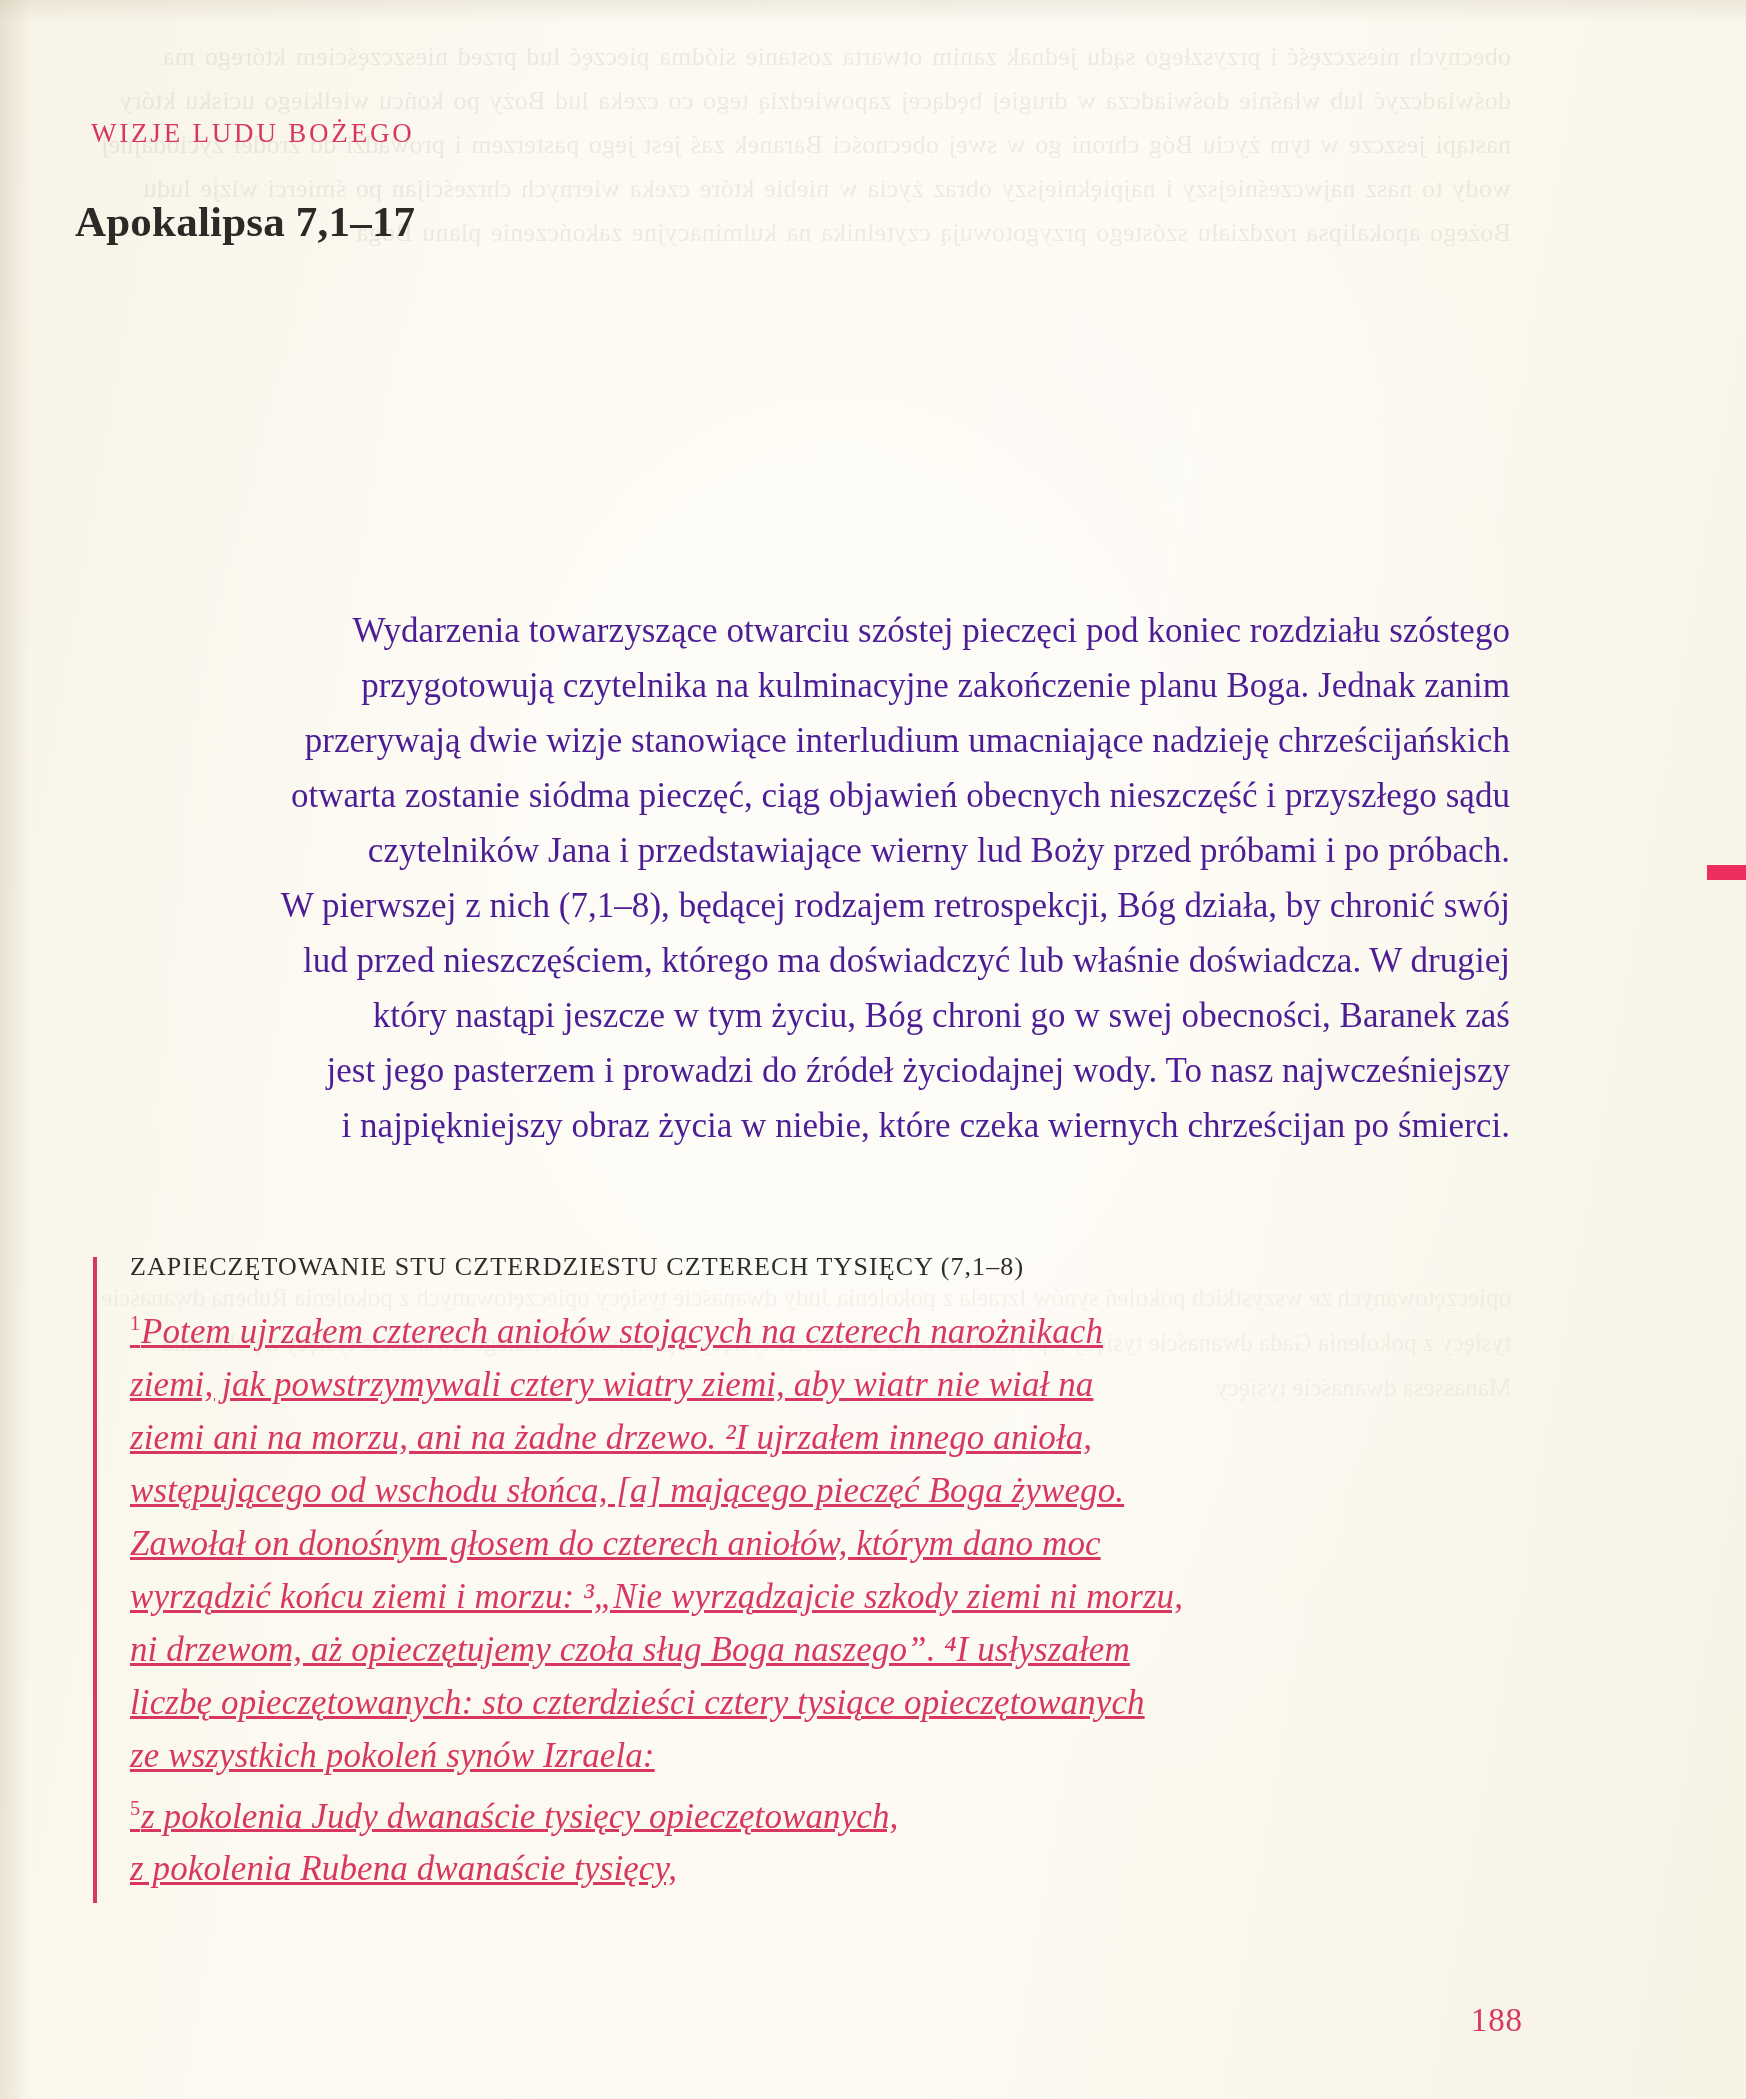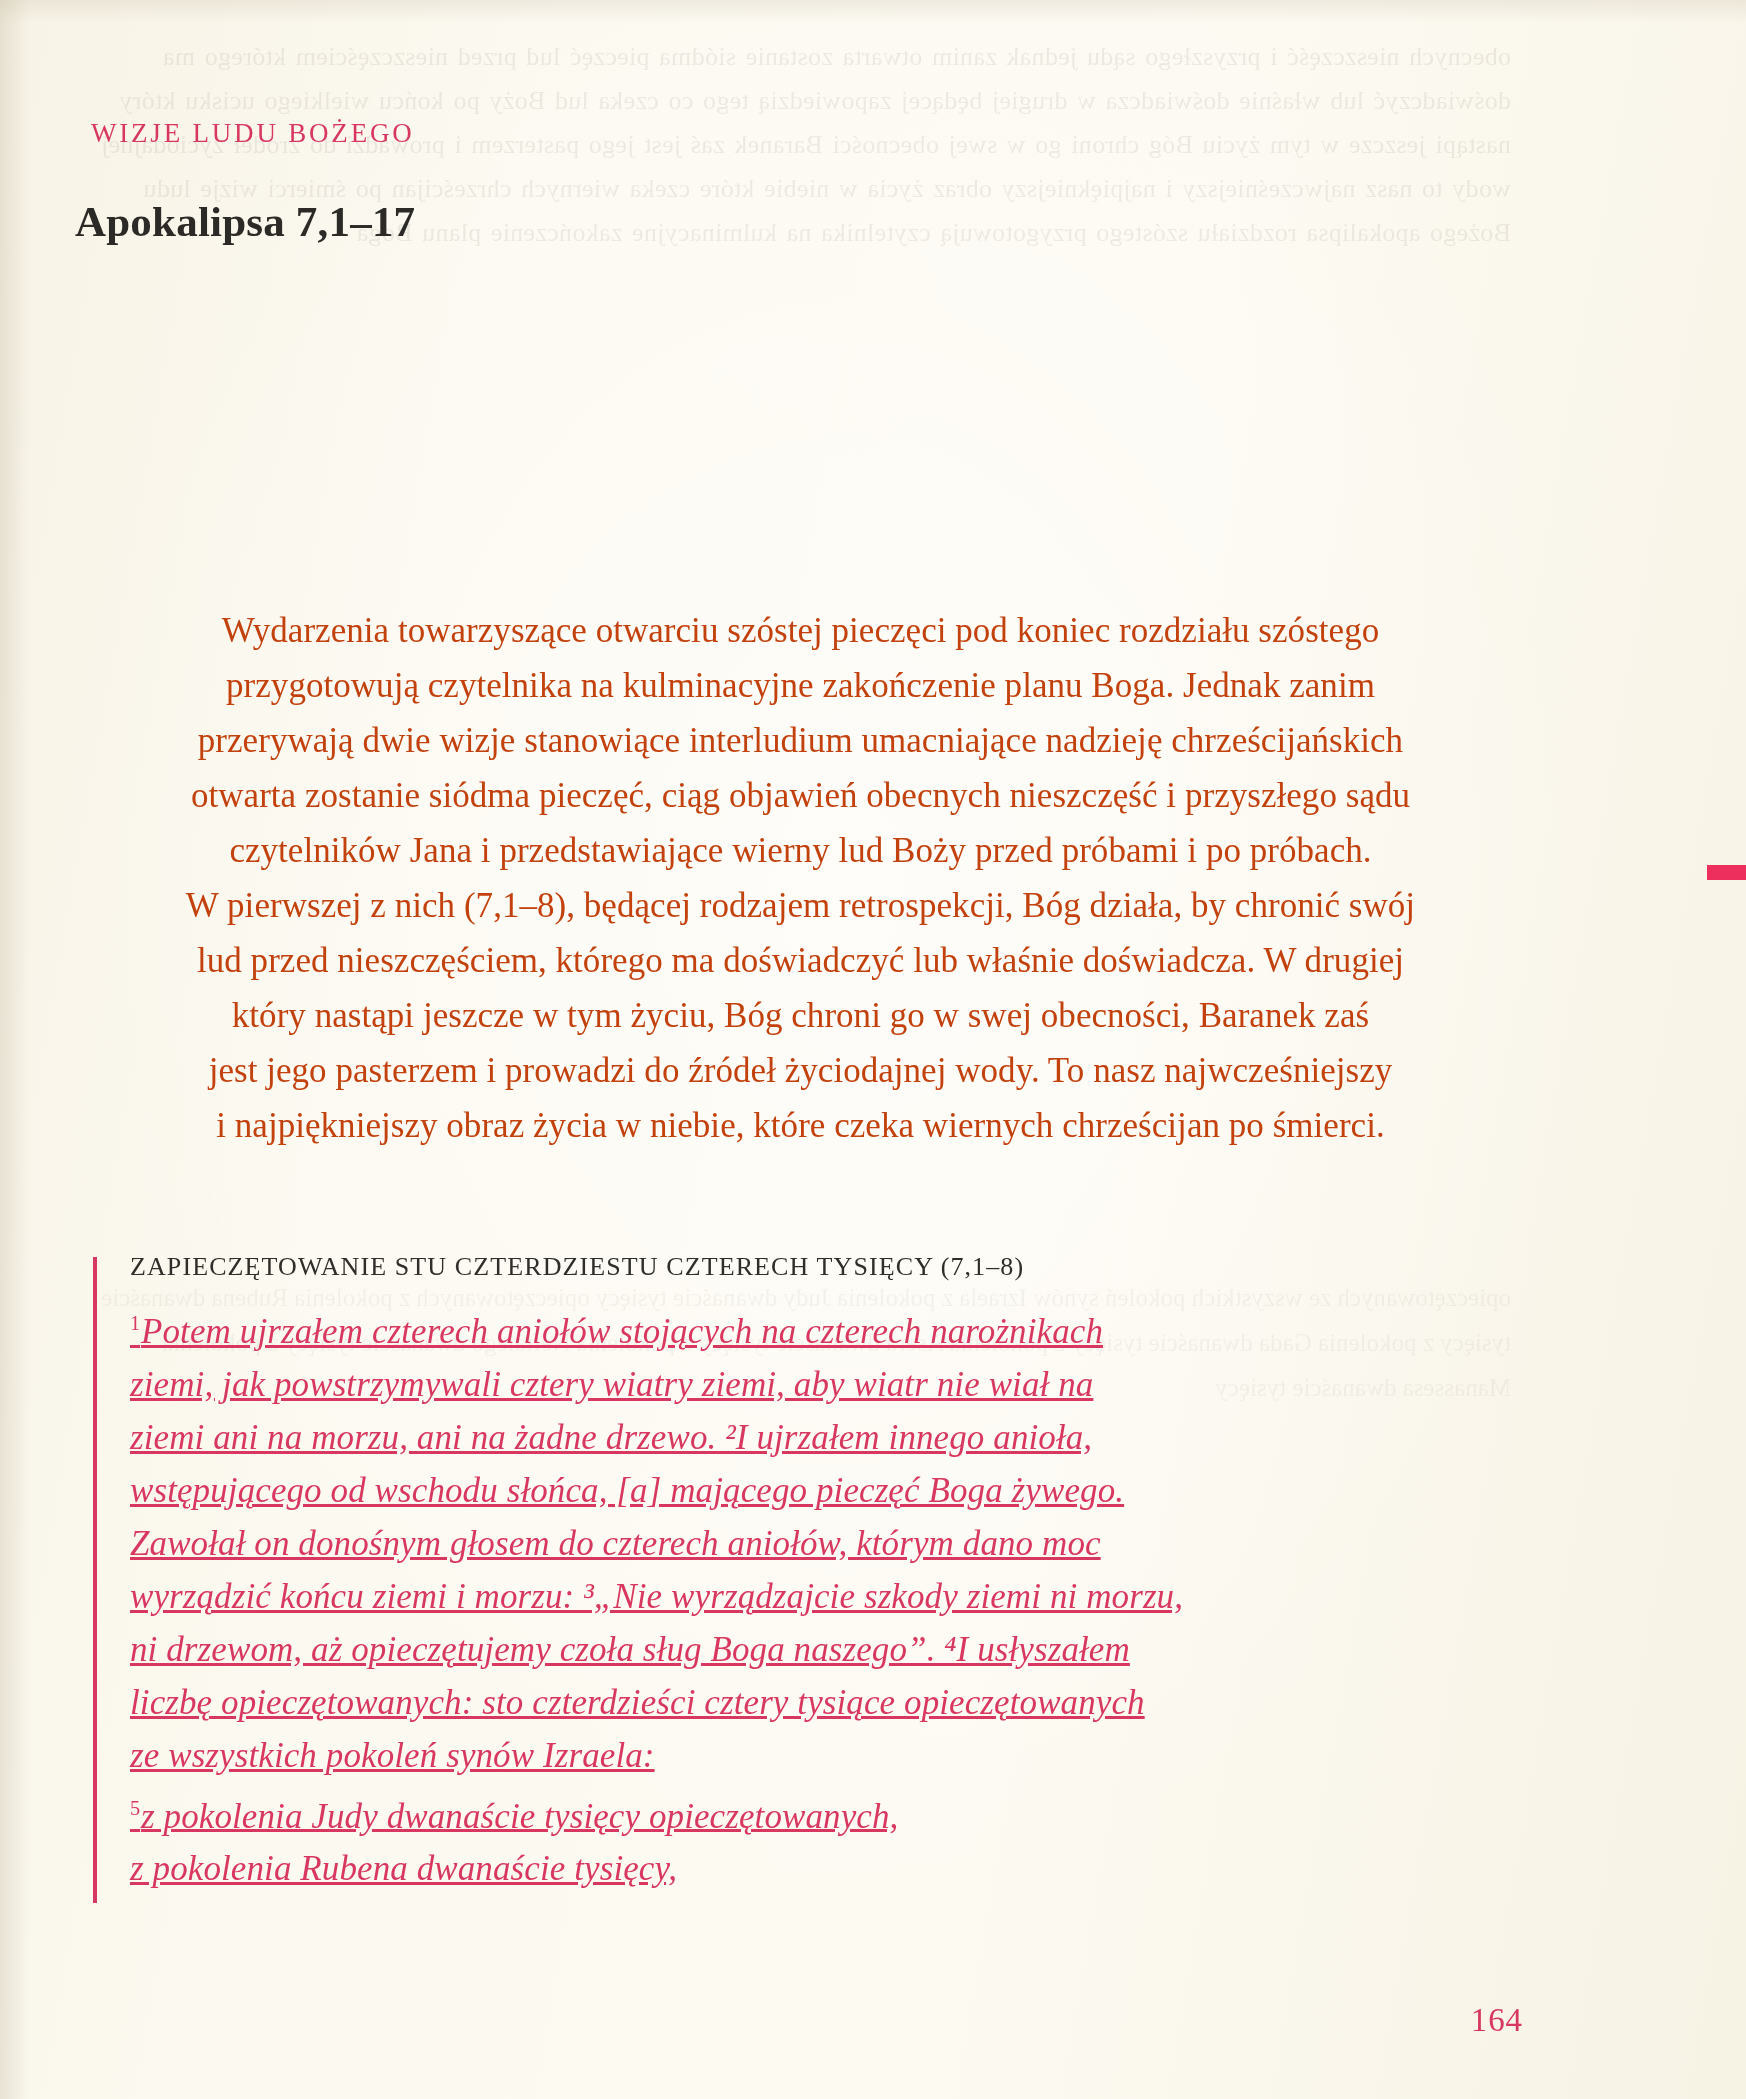--- a/index.html
+++ b/index.html
@@ -112,24 +112,24 @@
     white-space: nowrap;
     letter-spacing: 0.2px;
   }
 
   
   .intro {
     position: absolute;
     left: 91px;
     top: 603px;
     width: 1419px;
-    color: #c2410c;
+    color: #4c1d95;
     font-size: 35px;
     line-height: 55px;
-    text-align: center;
+    text-align: right;
     letter-spacing: 0.04px;
   }
   .intro .ln { display: block; white-space: nowrap; }
 
   
   #scripture-block {
     position: absolute;
     left: 93px;
     top: 1252px;
     width: 1363px;
@@ -237,17 +237,17 @@
         <span class="ln">Zawołał on donośnym głosem do czterech aniołów, którym dano moc</span>
         <span class="ln">wyrządzić końcu ziemi i morzu: ³„Nie wyrządzajcie szkody ziemi ni morzu,</span>
         <span class="ln">ni drzewom, aż opieczętujemy czoła sług Boga naszego”. ⁴I usłyszałem</span>
         <span class="ln">liczbę opieczętowanych: sto czterdzieści cztery tysiące opieczętowanych</span>
         <span class="ln">ze wszystkich pokoleń synów Izraela:</span>
         <span class="ln"><span class="vn">5</span><span>z pokolenia Judy dwanaście tysięcy opieczętowanych,</span></span>
         <span class="ln">z pokolenia Rubena dwanaście tysięcy,</span>
       </div>
     </div>
 
-    <div class="folio">164</div>
+    <div class="folio">188</div>
 
   </div>
 </div>
 
 
 </body></html>

